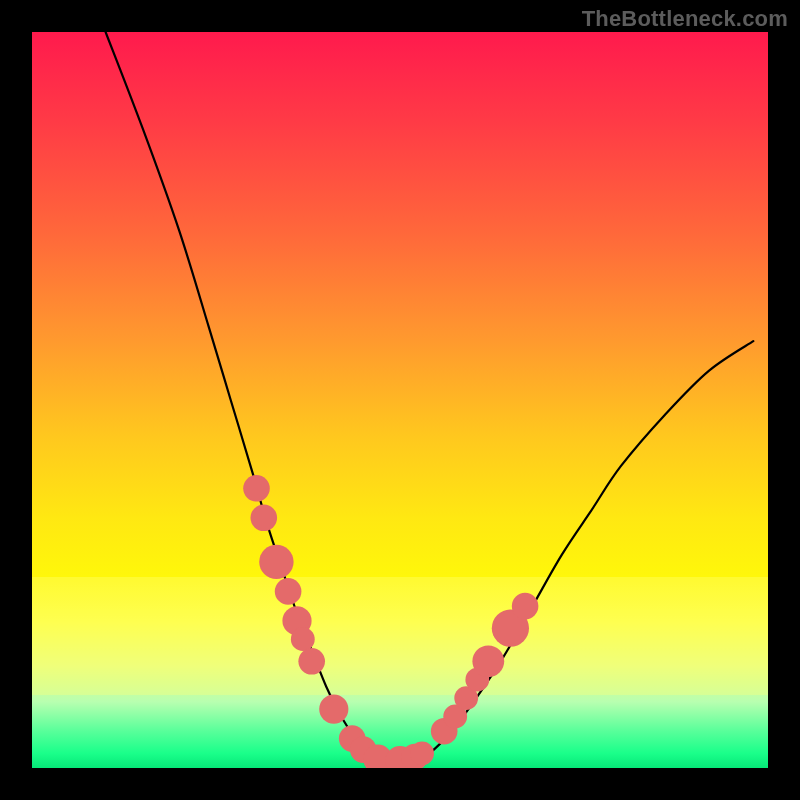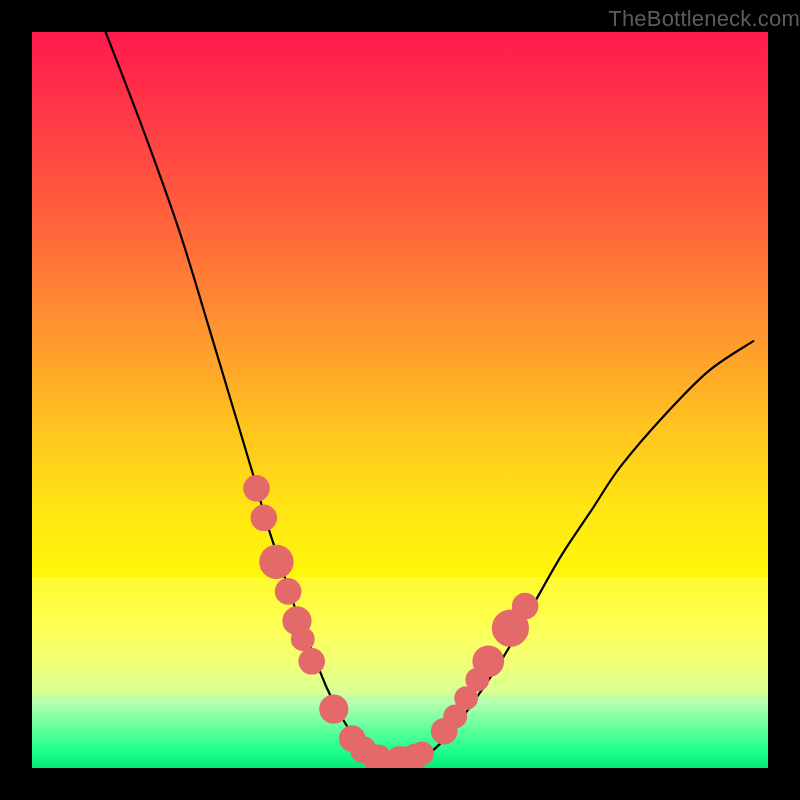--- a/index.html
+++ b/index.html
@@ -47,25 +47,25 @@
   }
   .yellow-band {
     position: absolute;
     left: 0;
     right: 0;
     background: rgba(255, 255, 120, 0.35);
   }
   .watermark {
     position: absolute;
     top: 6px;
-    right: 0;
+    right: 12px;
     color: #5c5c5c;
     font-size: 22px;
     letter-spacing: 0.2px;
-    font-weight: 400;
+    font-weight: 700;
   }
   svg.curve {
     position: absolute;
     inset: 0;
   }
 </style>
 </head>
 <body>
 
 <div class="frame">

